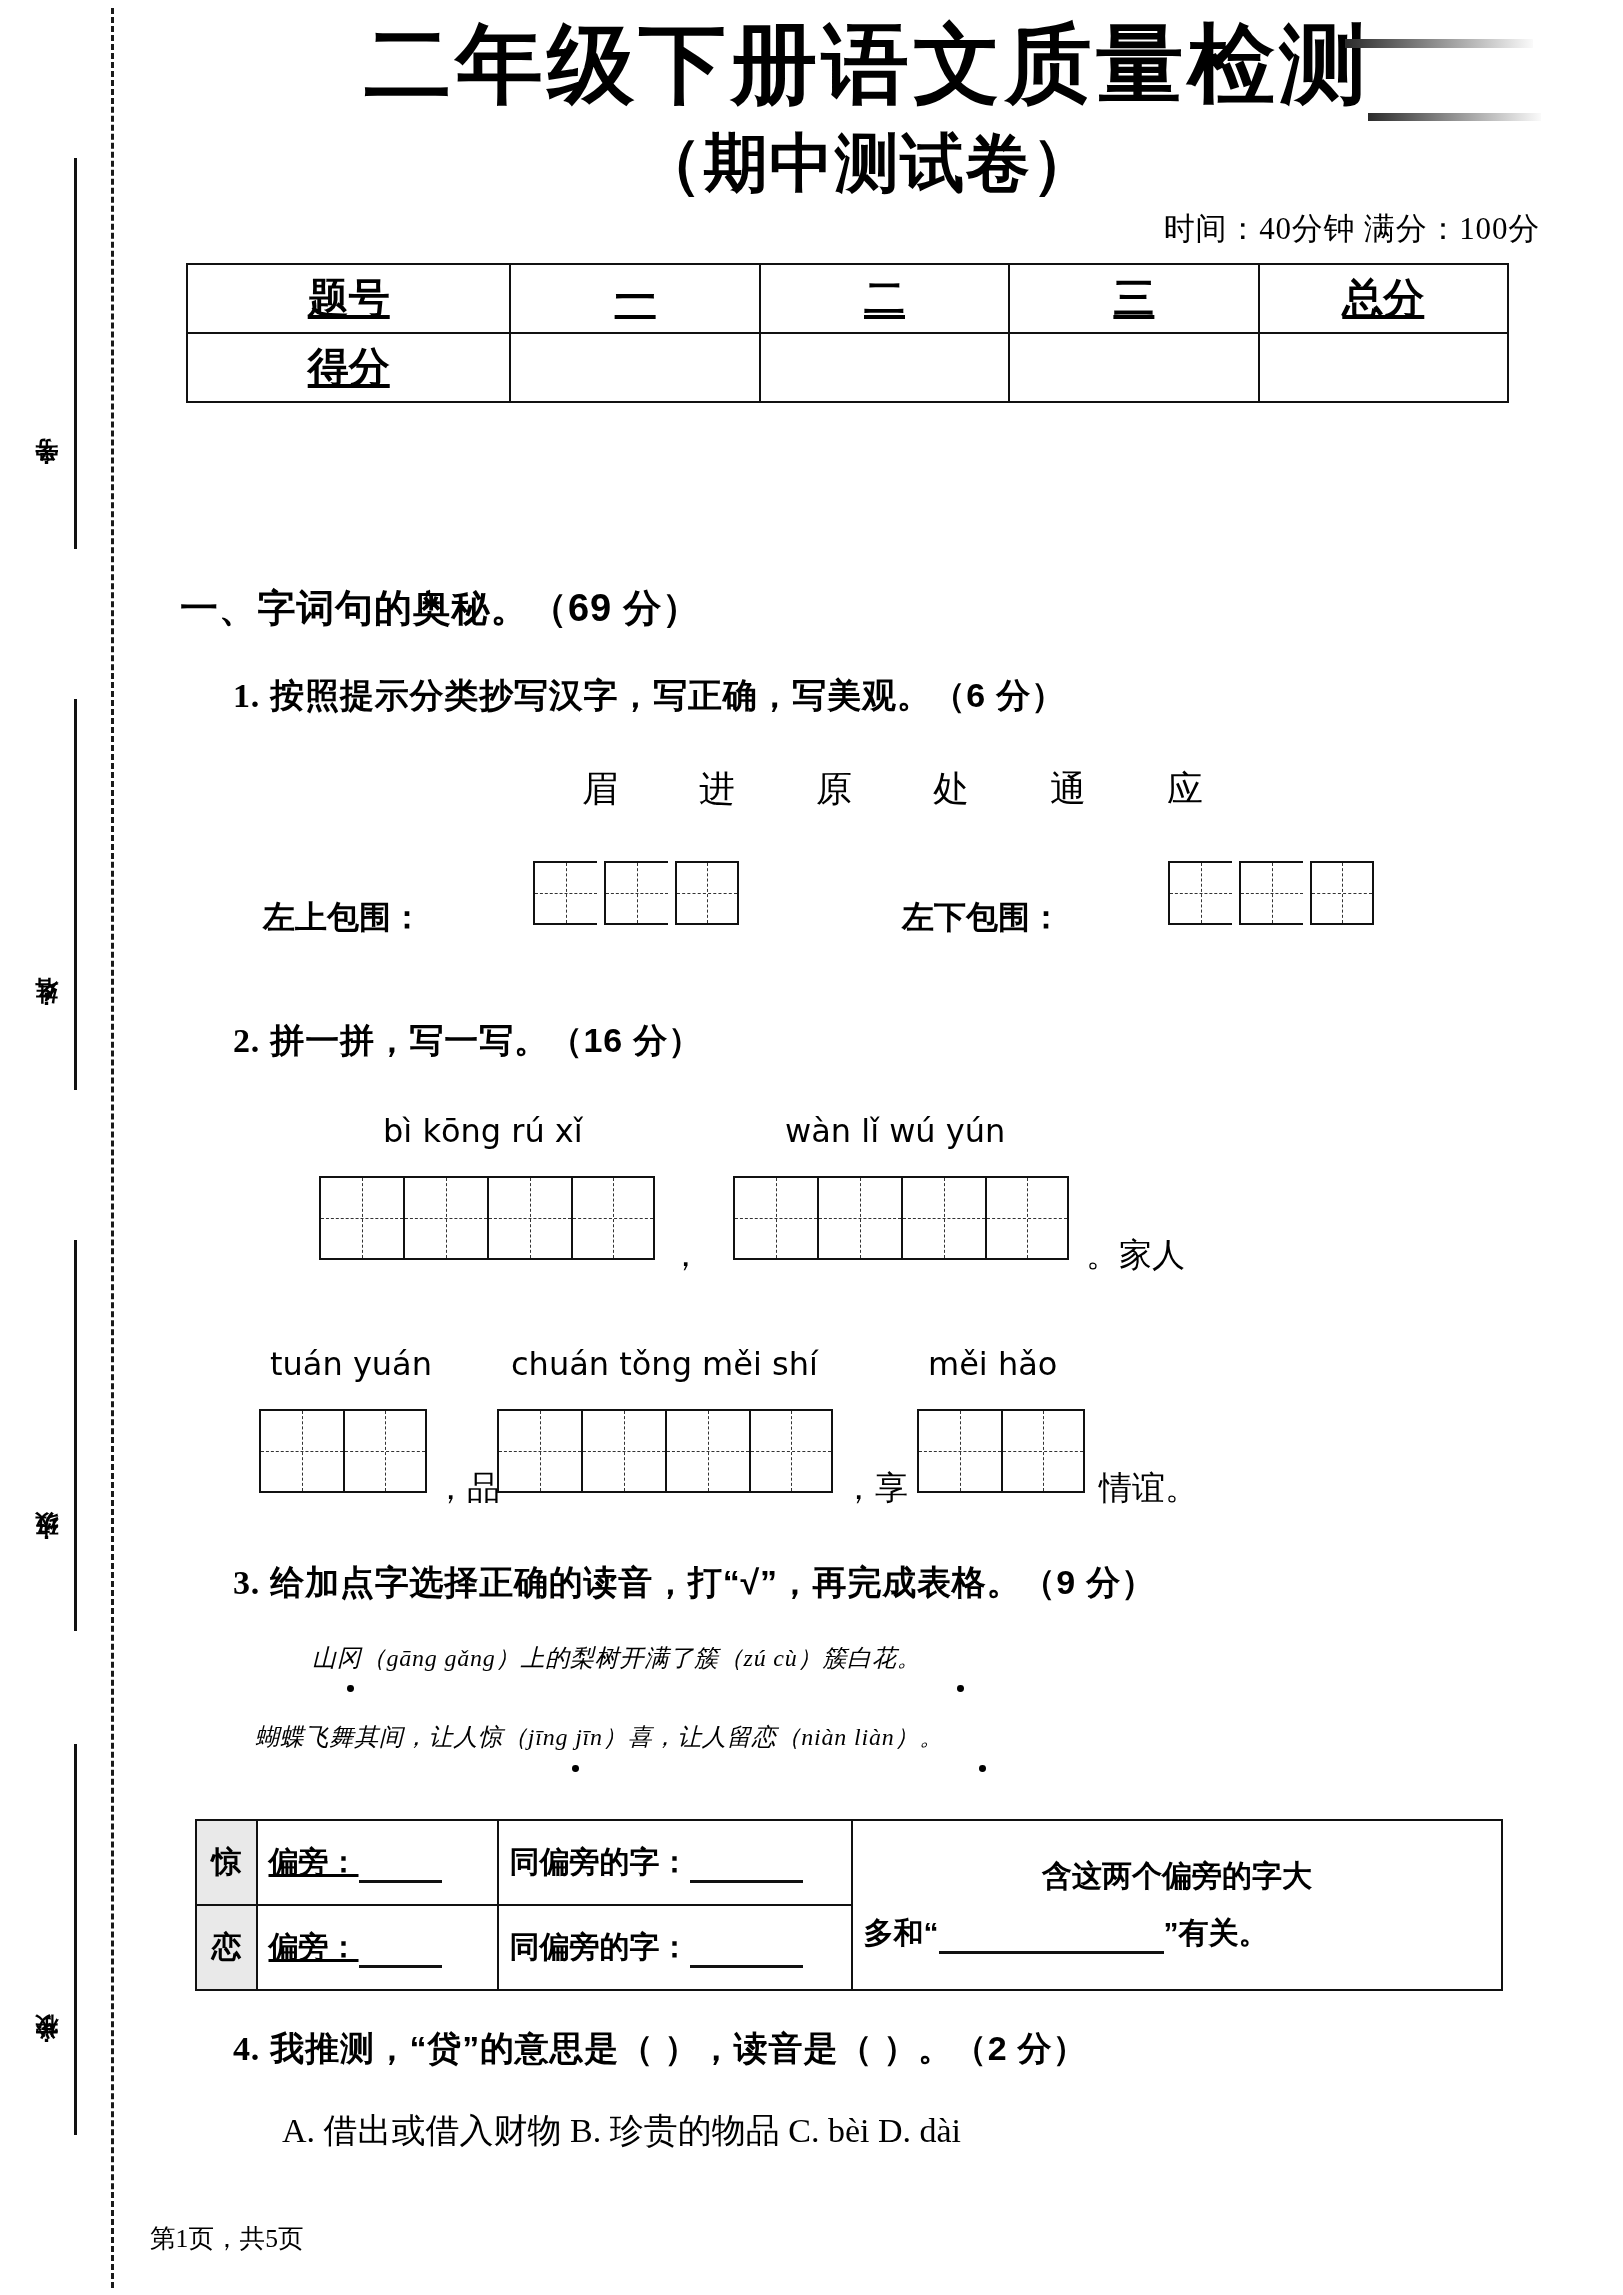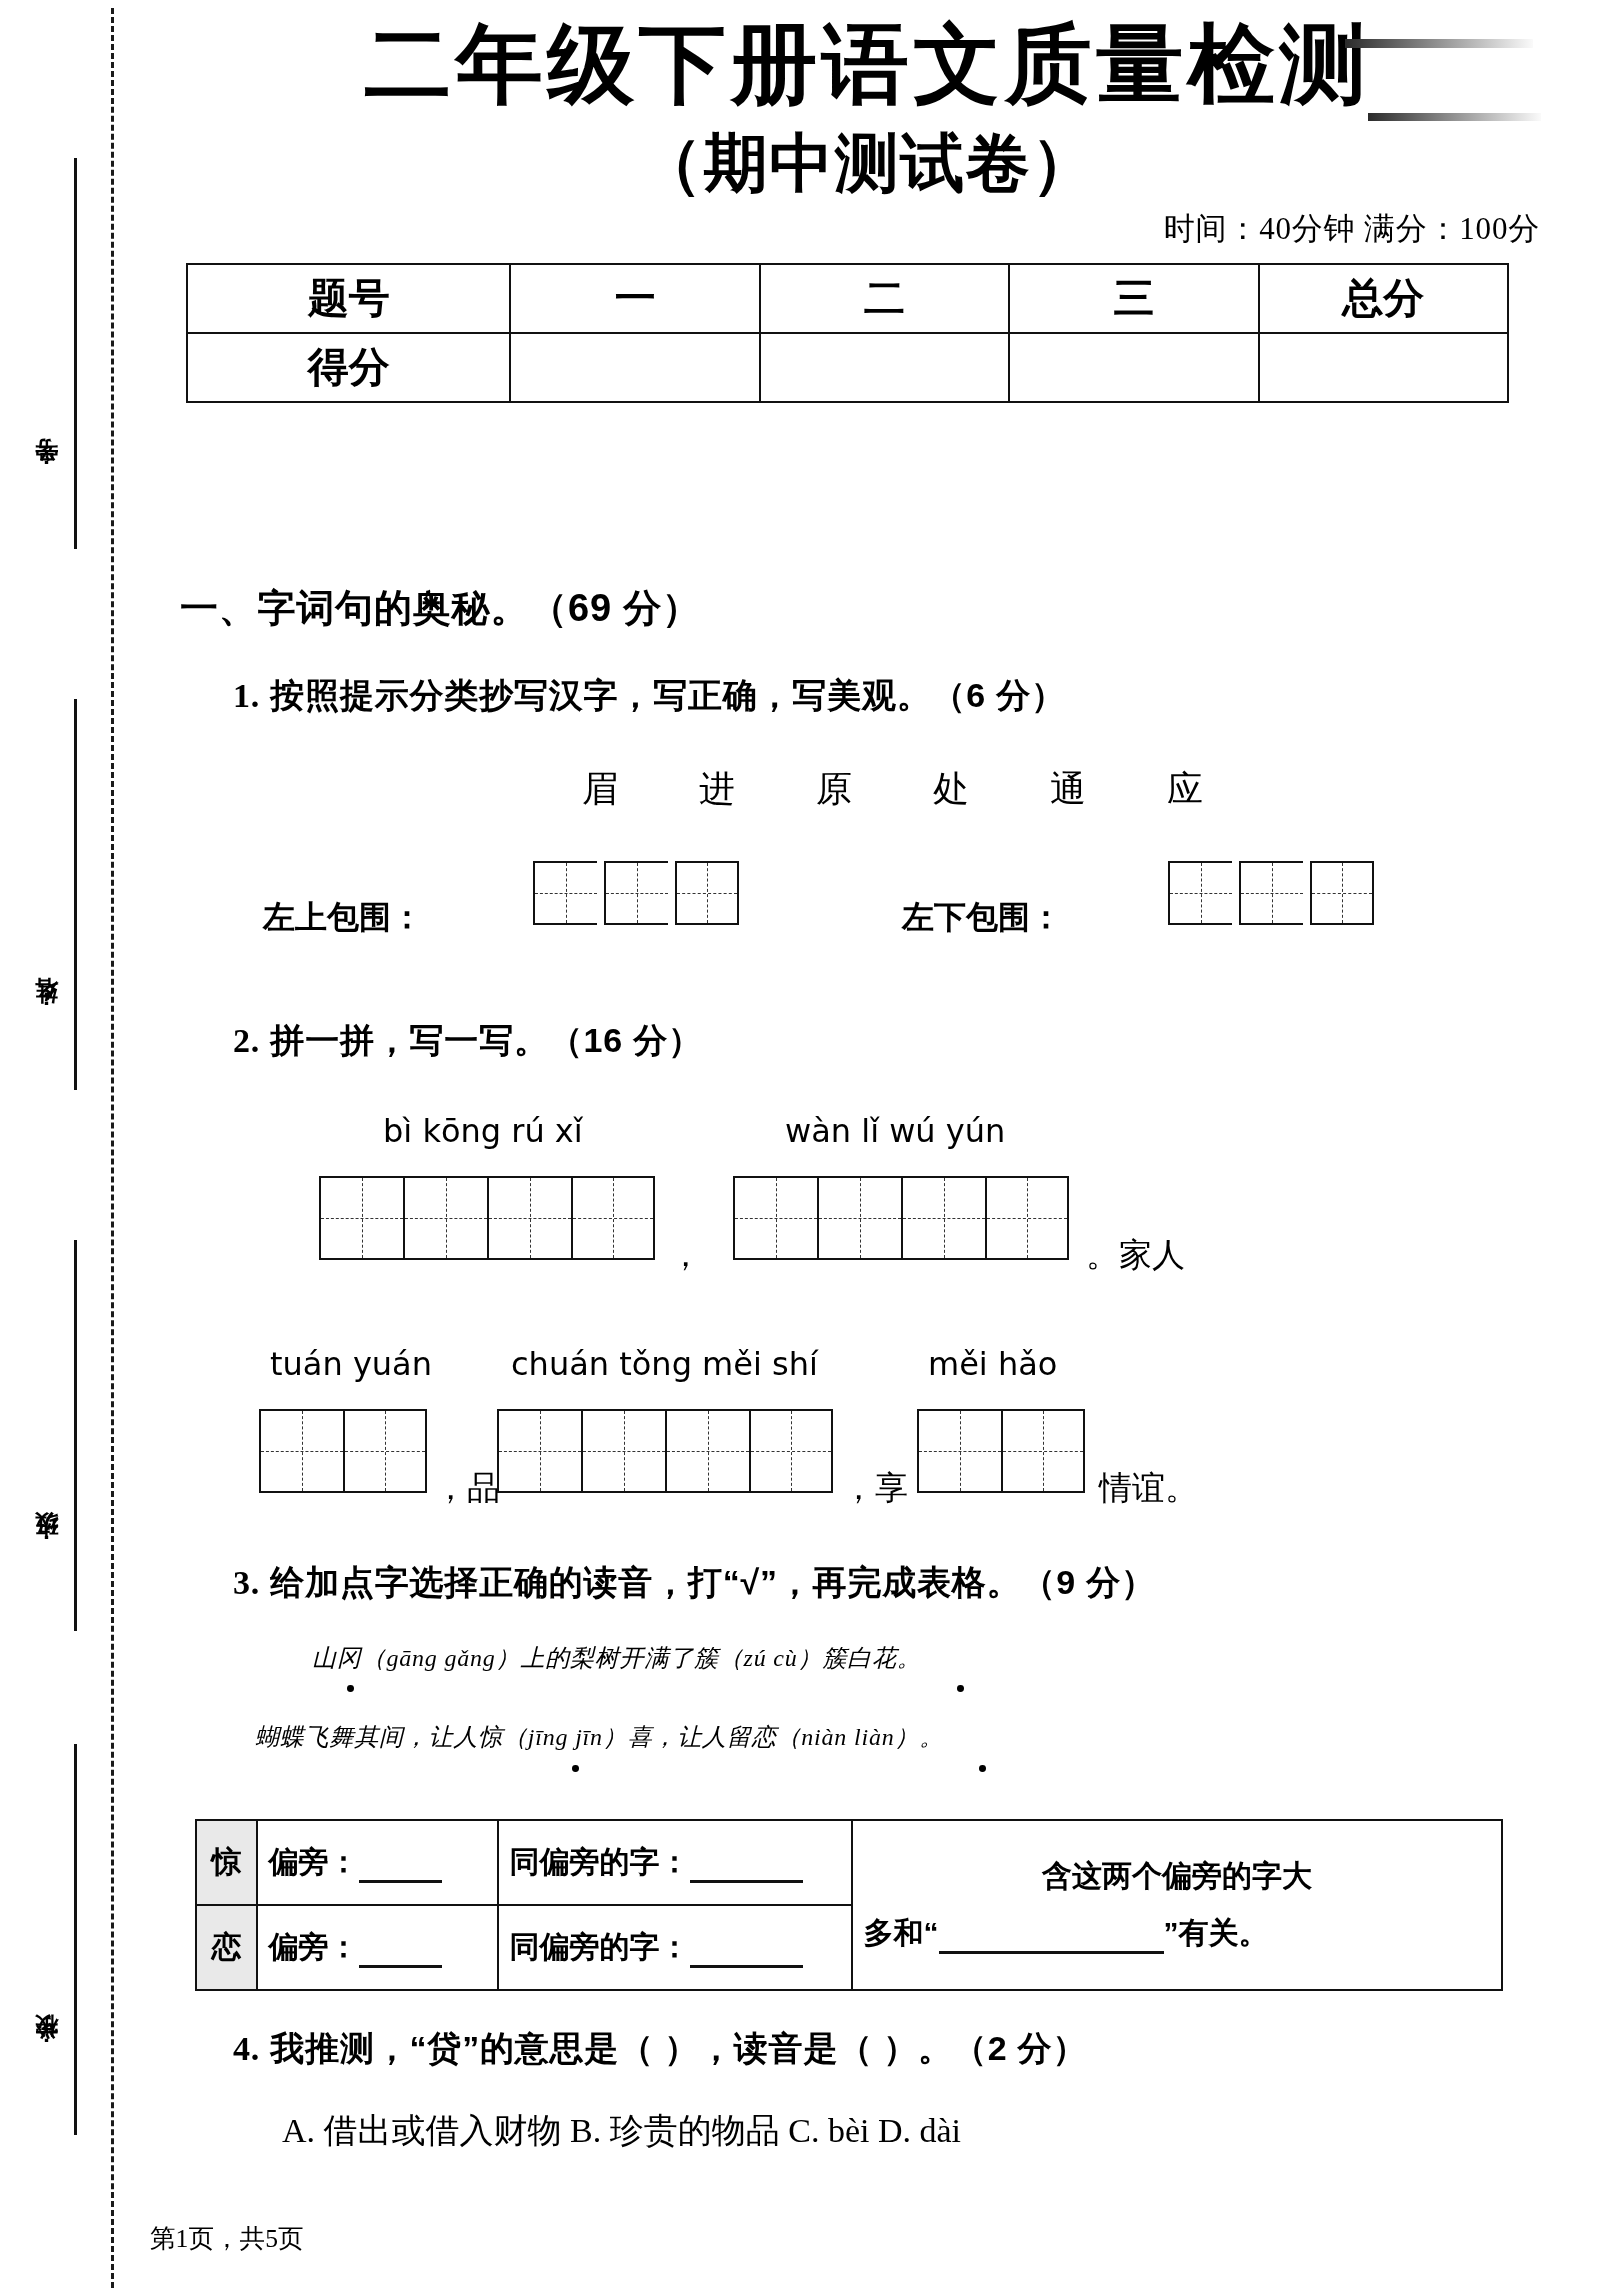--- a/index.html
+++ b/index.html
@@ -50,20 +50,21 @@
   .meta{
     position:absolute;right:83px;top:208px;
     font-family:"Liberation Serif","DejaVu Serif",serif;
     font-size:31px;white-space:nowrap;letter-spacing:0.8px;
   }
   
   .score-table{
     position:absolute;left:36px;top:263px;width:1323px;
     border-collapse:collapse;
     font-family:"Liberation Sans","DejaVu Sans",sans-serif;
+    text-decoration:underline;
   }
   .score-table td{
     border:2.3px solid #111;height:65px;text-align:center;vertical-align:middle;
     font-weight:700;font-size:41px;
   }
   .score-table td.lbl{width:323px;}
   .score-table td.num{width:248px;}
 
   .sec-head{
     position:absolute;left:30px;
@@ -127,21 +128,21 @@
   .rad-table{
     position:absolute;left:45px;top:1819px;width:1308px;
     border-collapse:collapse;
     font-family:"Liberation Sans","DejaVu Sans",sans-serif;
   }
   .rad-table td{
     border:2.3px solid #111;height:83px;vertical-align:middle;
     font-weight:700;font-size:30px;padding:0 10.5px;
   }
   .rad-table td.chz{width:59px;text-align:center;background:#e9e9e9;padding:0;}
-  .rad-table td.c2{width:218px;}
+  .rad-table td.c2{width:218px;text-decoration:underline;}
   .rad-table td.c3{width:331px;}
   .rad-table td.c4{text-align:left;}
   .ul{display:inline-block;border-bottom:3px solid #111;vertical-align:bottom;}
   .ul.s{width:83px;height:25.6px;}
   .ul.m{width:113px;height:25.6px;}
   .ul.l{width:225px;height:25.6px;}
 
   .opts{
     position:absolute;
     font-family:Liberation Serif, serif;

